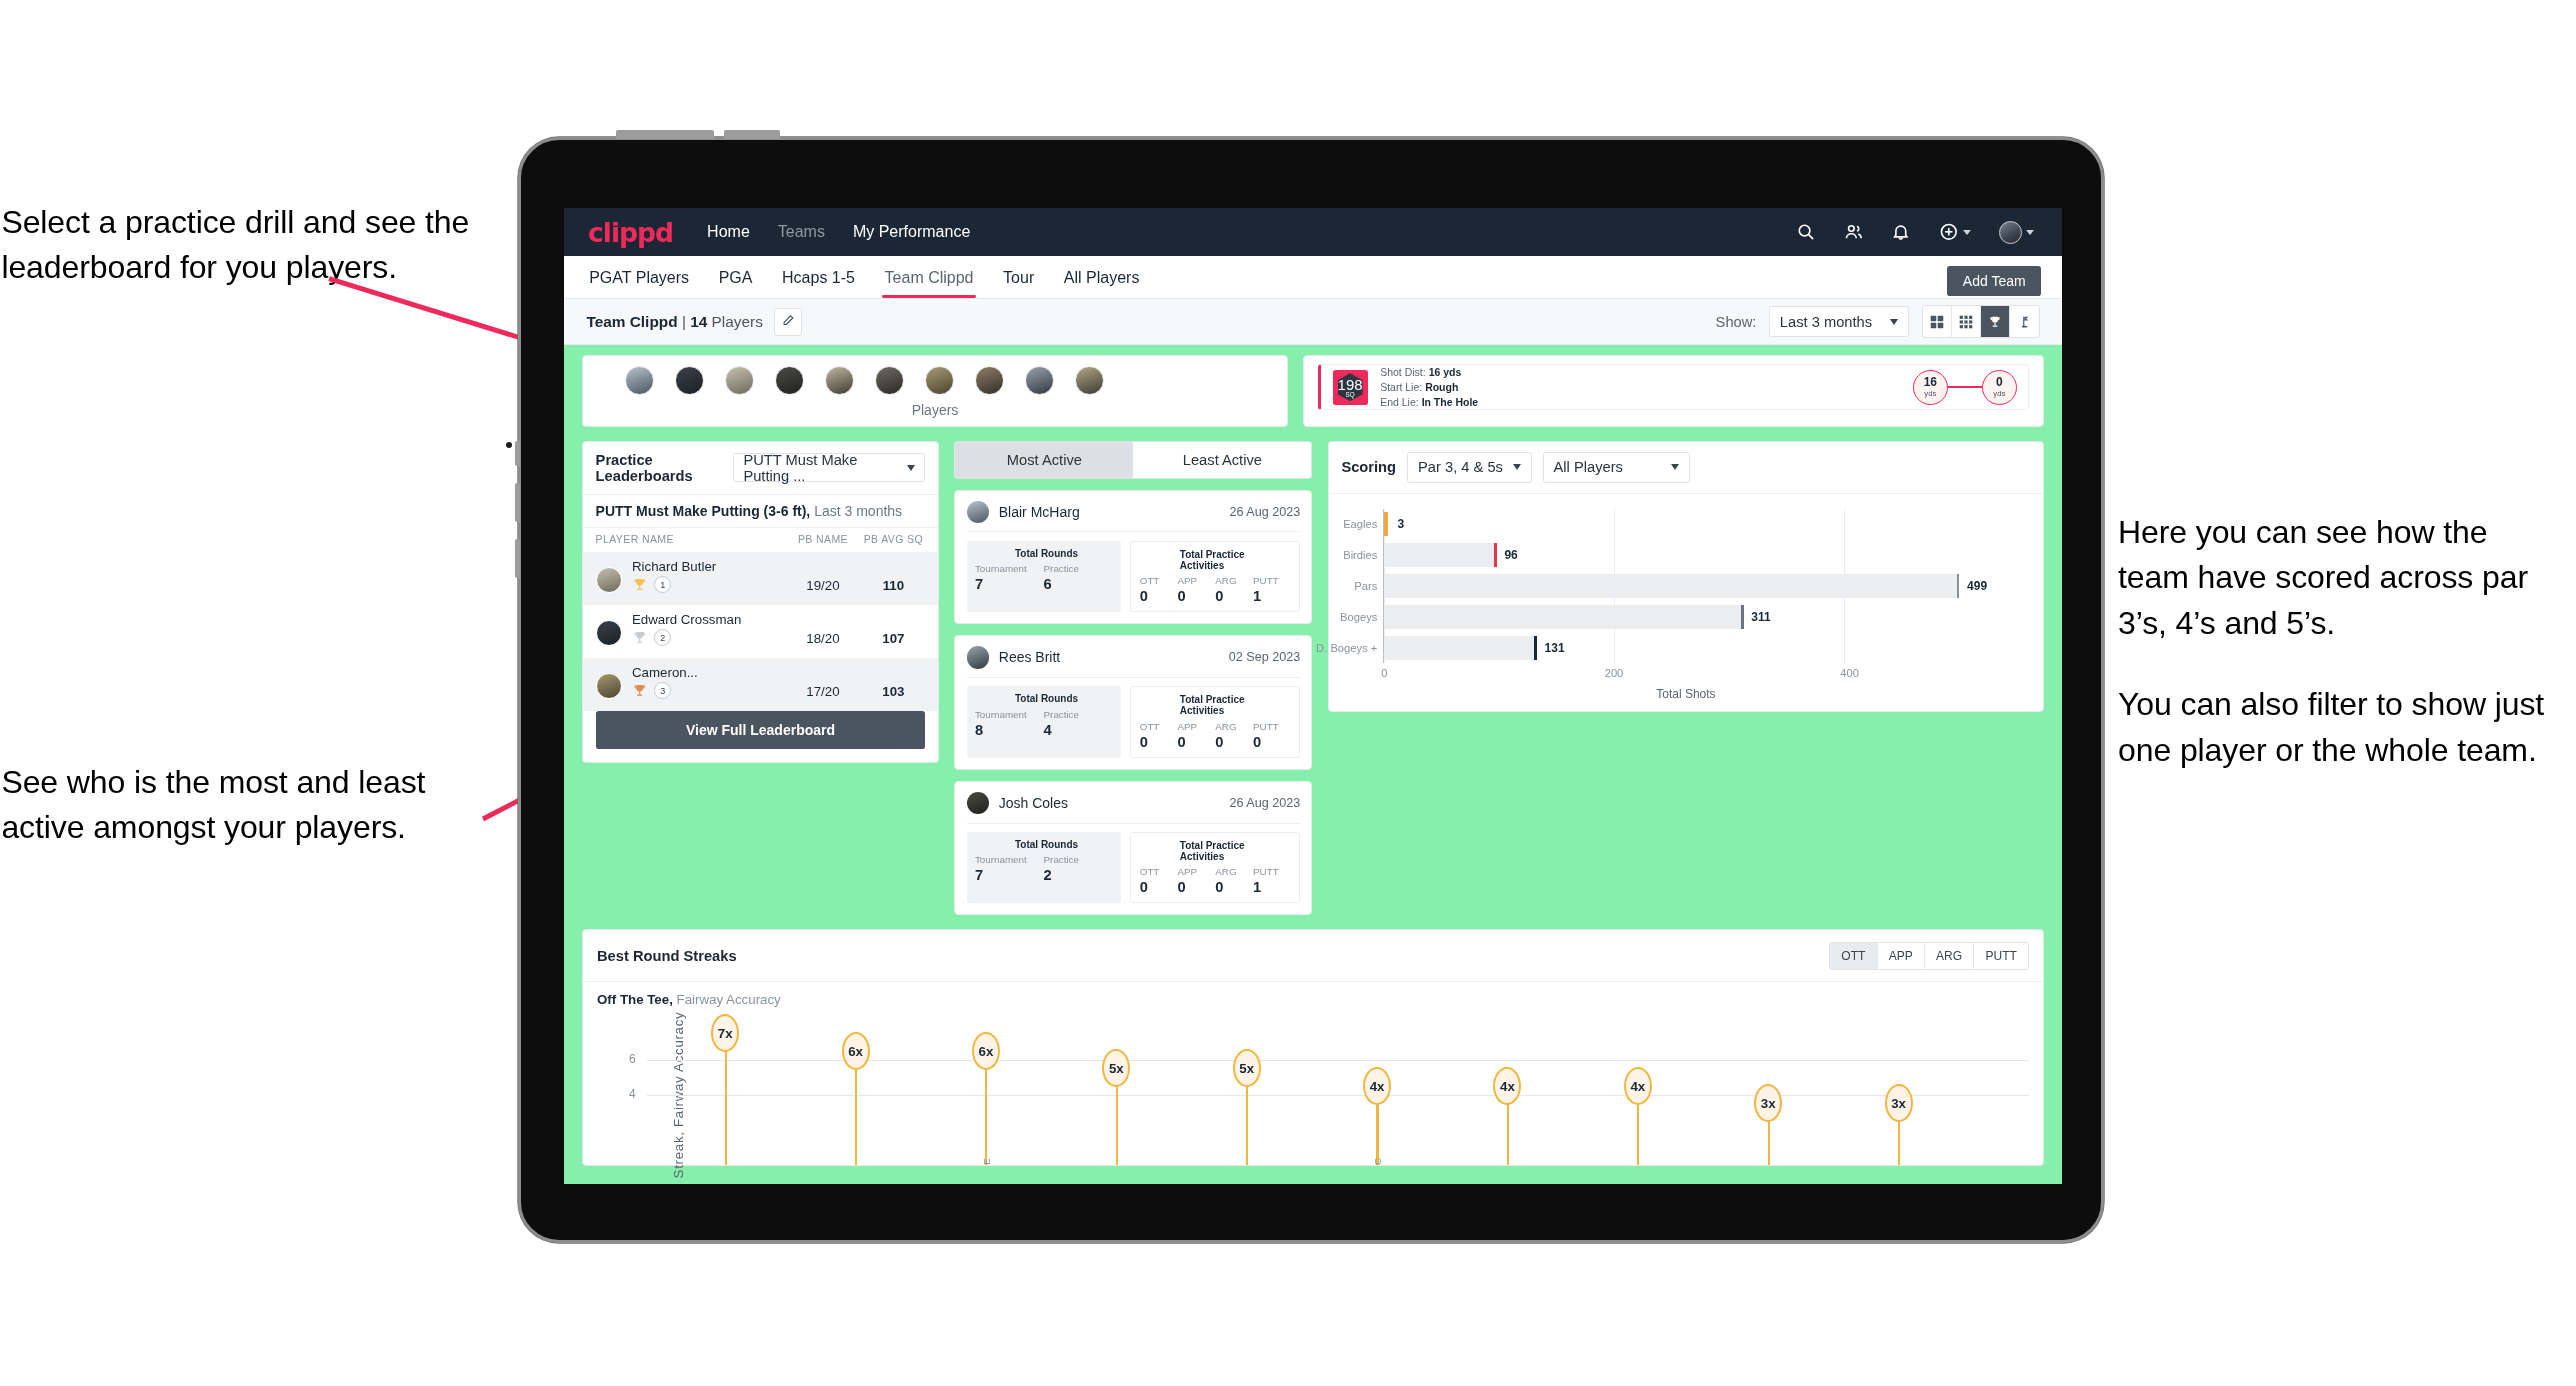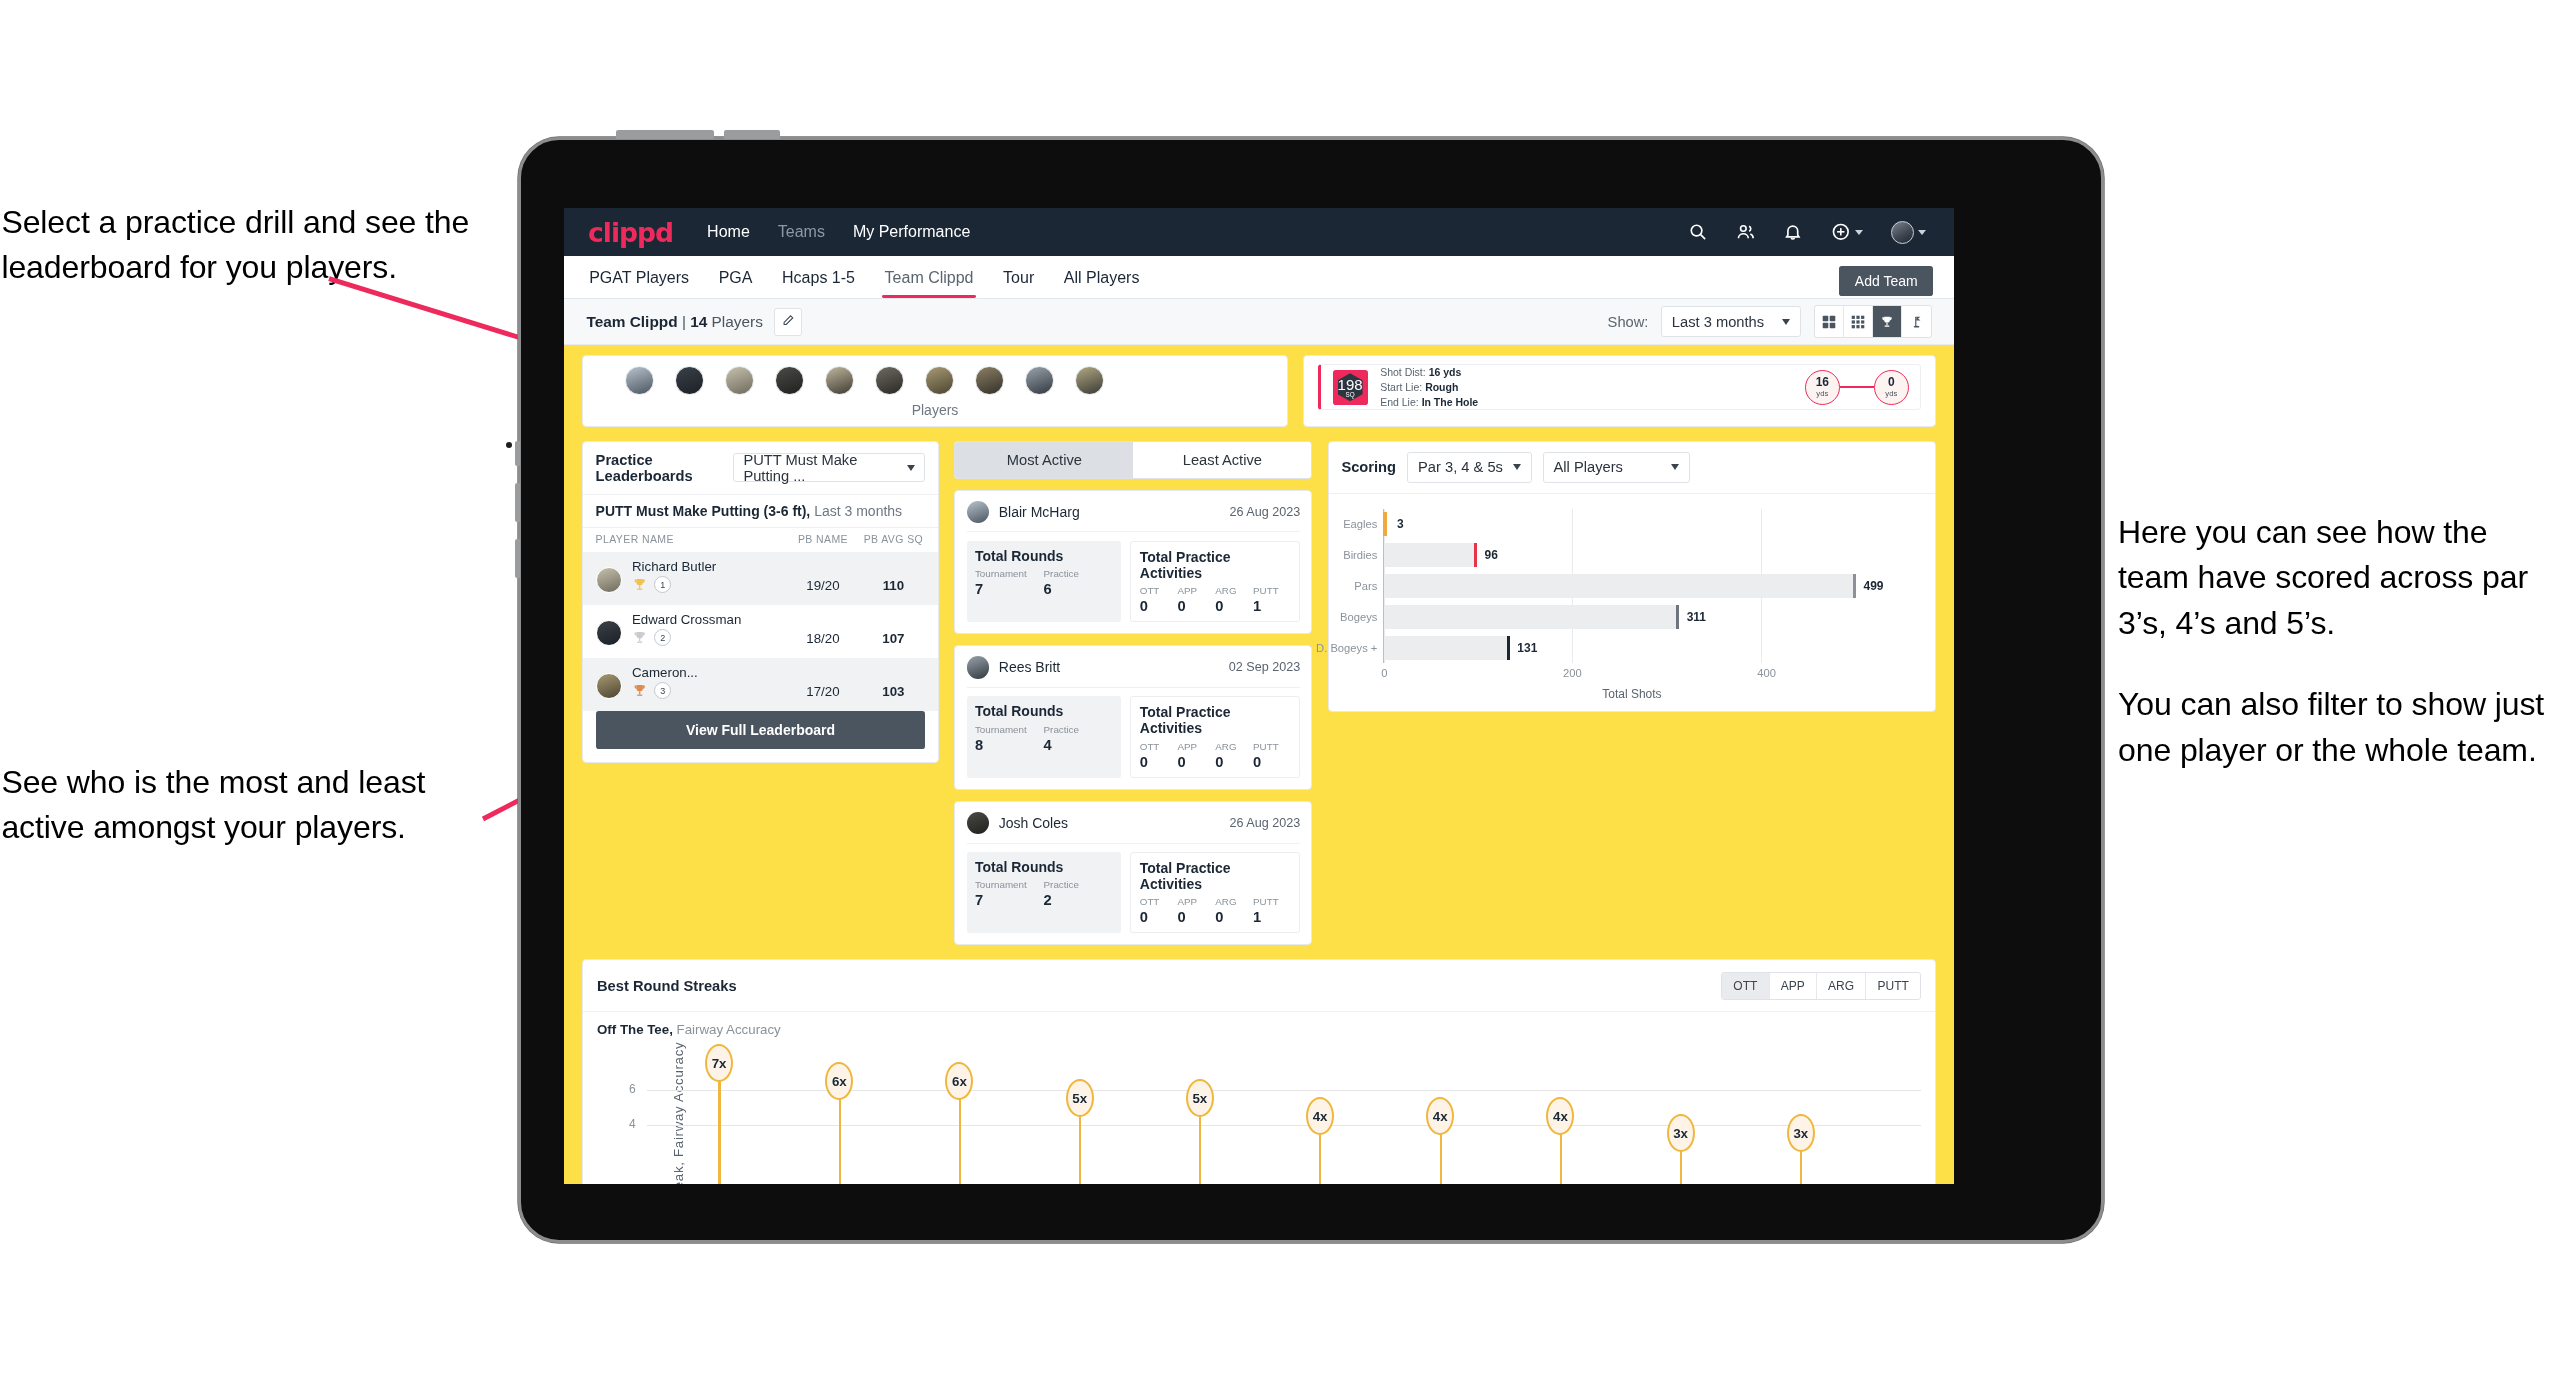--- a/index.html
+++ b/index.html
@@ -48,22 +48,22 @@
     background: #9a9c9e; border-radius: 2.1px 2.1px 0 0;
   }
   .tablet .btn-left1 { position:absolute; left:-6.3px; top:301px; width:4.9px; height:25px; background:#9a9c9e; border-radius:2.1px 0 0 2.1px;}
   .tablet .btn-left2 { position:absolute; left:-6.3px; top:343px; width:4.9px; height:39px; background:#9a9c9e; border-radius:2.1px 0 0 2.1px;}
   .tablet .btn-left3 { position:absolute; left:-6.3px; top:399px; width:4.9px; height:39px; background:#9a9c9e; border-radius:2.1px 0 0 2.1px;}
   .tablet .camera { position:absolute; left:-15.4px; top:302px; width:6.3px; height:6.3px; background:#1d1d1d; border-radius:50%; }
 
   .screen {
     position: absolute;
     left: 43px; top: 68px;
-    width: 1390px; height: 976px;
-    background: #fde047;
+    width: 1498px; height: 976px;
+    background: #86efac;
     overflow: hidden;
   }
 
   
   .navbar {
     height: 48px;
     background: #1b2735;
     display: flex; align-items: center;
     padding: 0 28px 0 24px;
   }
@@ -187,21 +187,21 @@
   .act-tabs div { flex: 1; text-align: center; font-size: 14.7px; padding: 9.8px 0; color: #2b333d; }
   .act-tabs div.on { background: #dcdfe3; }
   .act-item { background: #fff; border: 0.7px solid #e6e9ed; border-radius: 4.2px; margin-top: 11.2px; padding: 9.8px 11.2px 11.2px; }
   .act-top { display: flex; align-items: center; padding-bottom: 8.4px; border-bottom: 0.7px solid #eef0f3;}
   .act-av { width: 22.4px; height: 22.4px; border-radius: 50%; margin-right: 9.8px; }
   .act-name { font-size: 14px; color: #1b2735; }
   .act-date { margin-left: auto; font-size: 12.6px; color: #5a646f; }
   .act-body { display: flex; gap: 9.8px; margin-top: 8.4px; }
   .rounds-box { flex: 0 0 154px; background: #f0f2f4; border-radius: 2.8px; padding: 7px 8.4px; }
   .prac-box { flex: 1; border: 0.7px solid #ebedf0; border-radius: 2.8px; padding: 7px 8.4px; }
-  .box-title { font-size: 14px; font-weight: 700; color: #1b2735; margin-bottom: 4.2px; }
+  .box-title { font-size: 10px; font-weight: 700; color: #1b2735; margin-bottom: 4.2px; margin-left: 40px; }
   .kv-row { display: flex; }
   .kv { flex: 1; }
   .kv .k { font-size: 9.8px; color: #8a929b; }
   .kv .v { font-size: 14.7px; font-weight: 700; color: #1b2735; margin-top: 2.1px; }
 
   
   .sc-head { display: flex; align-items: center; gap: 11.2px; padding: 9.8px 12.6px; }
   .sc-title { font-size: 14.7px; font-weight: 700; color: #1b2735; }
   .sc-body { border-top: 0.7px solid #eef0f3; padding: 15.4px 12.6px 9.8px; position: relative; }
   .chart { position: relative; height: 154px; margin-left: 42px; margin-right: 49px; border-left: 1.4px solid #b9bfc6; }

